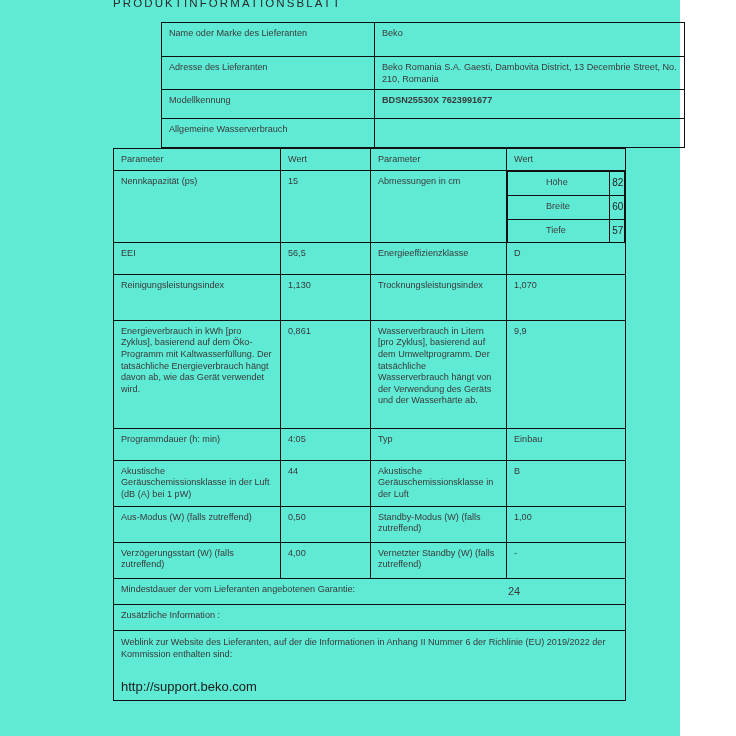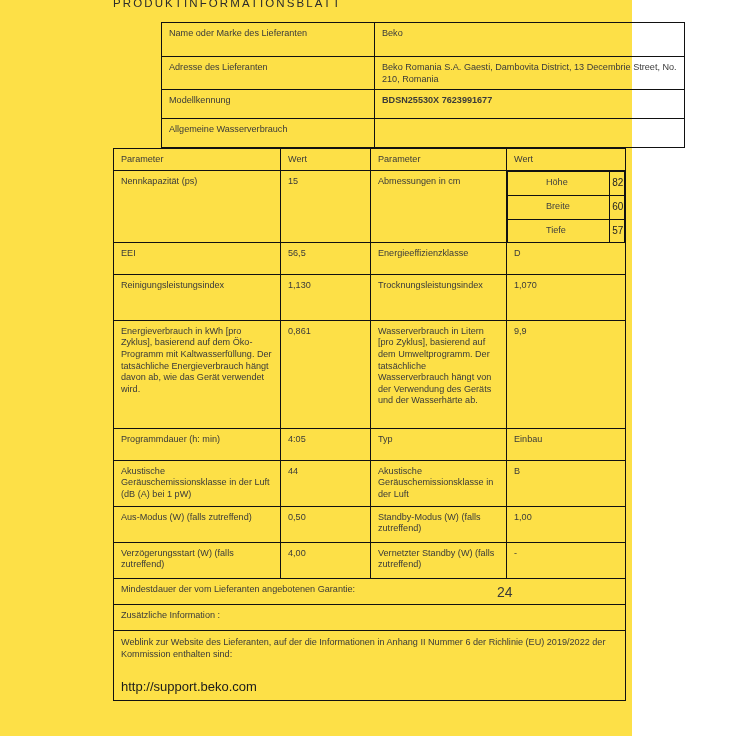--- a/index.html
+++ b/index.html
@@ -10,23 +10,23 @@
     height: 736px;
     overflow: hidden;
   }
   body {
     font-family: "Liberation Sans", sans-serif;
     color: #1a1a1a;
     -webkit-font-smoothing: antialiased;
   }
   .sheet {
     position: relative;
-    width: 632px;
+    width: 680px;
     height: 736px;
-    background: #fde047;
+    background: #5eead4;
   }
   .doc-title {
     position: absolute;
     left: 113px;
     top: -3px;
     font-size: 11.5px;
     letter-spacing: 2.1px;
     color: #2b2b2b;
     font-weight: 400;
     white-space: nowrap;
@@ -103,23 +103,23 @@
   }
   .dims tr:last-child td { border-bottom: none; }
   .dims td.dk { width: 48%; color: #3f3f3f; padding-left: 38px; }
   .dims td.dv { text-align: left; font-size: 10px; color: #222; padding-left: 2px;}
 
   td.pad-0 { padding: 5px 7px 5px 7px; }
 
   .warranty-row { position: relative; }
   .warranty-val {
     position: absolute;
-    left: 383px;
+    left: 394px;
     top: 5px;
-    font-size: 14px;
+    font-size: 11px;
     color: #3a3a3a;
   }
   .warranty-unit {
     position: absolute;
     left: 414px;
     top: 5px;
     font-size: 9.1px;
     color: #3a3a3a;
     margin-top: 26px;
   }

